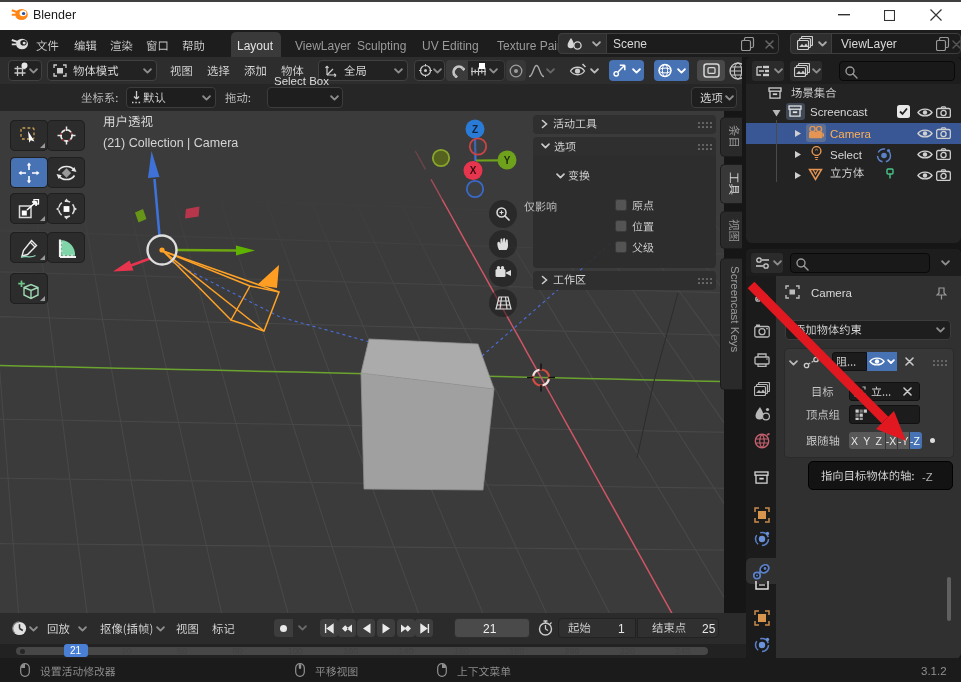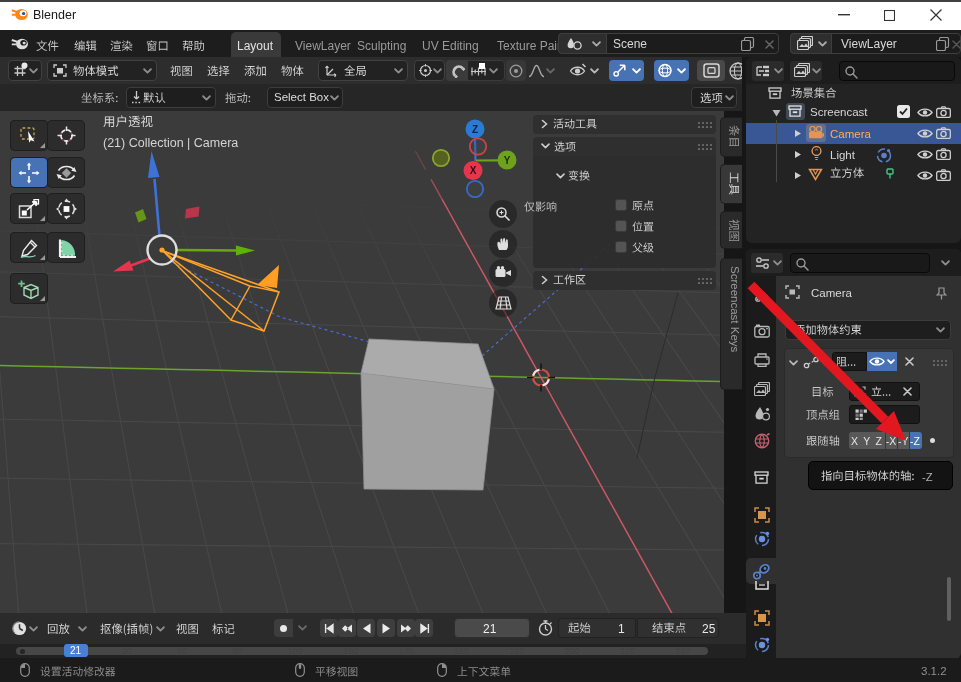--- a/index.html
+++ b/index.html
@@ -318,21 +318,21 @@
   </svg>
 <svg style="position:absolute;left:202.0px;top:94.5px;" width="9" height="7" viewBox="0 0 8.0 6.0">
     <path d="M1 1 L4.0 4.0 L7.0 1" stroke="#8d8d8d" stroke-width="1.6" fill="none" stroke-linecap="round" stroke-linejoin="round"></path>
   </svg>
 <svg style="position:absolute;left:225.0px;top:91.5px" width="27" height="16" viewBox="0 -10.0 27 16" fill="#bdbdbd">
     <path transform="translate(0.0 0)" d="M1.9 -9.6L1.9 -7.3L0.4 -7.3L0.4 -6.5L1.9 -6.5L1.9 -3.9L0.3 -3.5L0.5 -2.6L1.9 -3.1L1.9 -0.2Q1.9 0.0 1.9 0.0Q1.8 0.0 1.7 0.0Q1.5 0.1 1.3 0.1Q1.1 0.1 0.6 0.0Q0.7 0.3 0.8 0.5Q0.8 0.7 0.9 0.9Q1.6 0.9 1.8 0.9Q2.0 0.8 2.3 0.7Q2.6 0.6 2.7 0.4Q2.7 0.3 2.7 -0.2L2.7 -3.3L4.0 -3.8L3.8 -4.5L2.7 -4.2L2.7 -6.5L3.9 -6.5L3.9 -7.3L2.7 -7.3L2.7 -9.6L1.9 -9.6ZM5.7 -9.6Q5.2 -8.1 4.9 -7.4Q4.5 -6.8 3.7 -5.8Q3.8 -5.7 4.0 -5.6Q4.2 -5.5 4.3 -5.3Q4.8 -5.8 5.0 -6.2Q5.2 -6.5 5.6 -7.2L10.8 -7.2L10.8 -8.0L6.0 -8.0Q6.2 -8.4 6.2 -8.7Q6.3 -8.9 6.5 -9.4L5.7 -9.6ZM5.1 -5.9L5.1 -4.0L4.0 -3.5L4.2 -2.8L5.1 -3.2L5.1 -0.5Q5.1 0.5 5.3 0.7Q5.5 0.8 6.8 0.8Q7.0 0.8 8.1 0.8Q9.2 0.8 9.5 0.8Q10.5 0.8 10.7 0.6Q10.8 0.4 10.9 -0.9Q10.7 -1.0 10.5 -1.0Q10.4 -1.1 10.2 -1.2Q10.1 -0.1 10.1 -0.0Q10.0 0.1 9.4 0.1Q9.0 0.1 8.1 0.1Q7.1 0.1 6.8 0.1Q6.0 0.1 6.0 0.0Q5.9 -0.0 5.9 -0.5L5.9 -3.5L7.3 -4.0L7.3 -1.0L8.0 -1.0L8.0 -4.3L9.4 -4.8Q9.4 -3.5 9.4 -3.0Q9.4 -2.5 9.4 -2.3Q9.3 -2.2 9.3 -2.1Q9.3 -2.1 9.1 -2.1Q9.0 -2.1 8.9 -2.1Q8.7 -2.1 8.5 -2.1Q8.6 -2.0 8.6 -1.8Q8.6 -1.6 8.7 -1.4Q8.9 -1.4 9.1 -1.4Q9.3 -1.4 9.6 -1.5Q9.9 -1.5 10.0 -1.6Q10.1 -1.8 10.1 -2.2Q10.2 -2.5 10.2 -3.2Q10.2 -3.9 10.2 -5.5L10.2 -5.6L9.7 -5.8L9.5 -5.7L9.5 -5.7L8.0 -5.1L8.0 -6.8L7.3 -6.8L7.3 -4.8L5.9 -4.3L5.9 -5.9L5.1 -5.9Z"></path>
     <path transform="translate(11.4 0)" d="M1.0 -8.6L1.0 -7.9L5.4 -7.9L5.4 -8.6L1.0 -8.6ZM7.4 -9.4Q7.4 -8.6 7.4 -8.2Q7.4 -7.8 7.4 -6.9L5.8 -6.9L5.8 -6.1L7.4 -6.1Q7.2 -3.5 7.0 -2.3Q6.8 -1.1 5.2 0.3Q5.4 0.4 5.6 0.5Q5.7 0.7 5.9 0.9Q7.6 -0.7 7.8 -2.0Q8.0 -3.3 8.2 -6.1L9.9 -6.1Q9.8 -2.1 9.7 -1.3Q9.6 -0.6 9.3 -0.2Q9.2 -0.1 9.2 -0.1Q9.1 -0.0 8.9 -0.0Q8.6 -0.0 8.3 -0.0Q8.0 -0.0 7.4 -0.1Q7.5 0.1 7.6 0.3Q7.6 0.5 7.7 0.7Q8.3 0.8 8.6 0.8Q8.9 0.8 9.2 0.7Q9.6 0.7 9.7 0.7Q9.8 0.6 10.1 0.3Q10.5 -0.2 10.5 -1.0Q10.6 -1.8 10.8 -6.5Q10.8 -6.6 10.8 -6.8Q10.8 -6.9 10.8 -6.9L8.2 -6.9Q8.3 -7.8 8.3 -8.2Q8.3 -8.6 8.3 -9.4L7.4 -9.4ZM1.0 -0.5L1.0 -0.5L1.0 -0.5Q1.3 -0.7 1.5 -0.7Q1.7 -0.8 4.9 -1.5L5.1 -0.7L5.8 -1.0Q5.6 -1.8 5.4 -2.5Q5.1 -3.1 4.7 -4.2L4.0 -4.0Q4.2 -3.4 4.3 -3.1Q4.4 -2.8 4.6 -2.2L1.9 -1.6Q2.4 -2.7 2.6 -3.3Q2.8 -3.9 3.1 -5.1L5.6 -5.1L5.6 -5.9L0.6 -5.9L0.6 -5.1L2.2 -5.1Q1.9 -3.8 1.7 -3.1Q1.4 -2.5 1.3 -2.1Q1.1 -1.7 1.0 -1.5Q0.9 -1.3 0.7 -1.3Q0.8 -1.1 0.9 -0.9Q1.0 -0.7 1.0 -0.5Z"></path>
     <path transform="translate(22.8 0)" d="M1.6 -4.4Q2.0 -4.4 2.2 -4.6Q2.3 -4.8 2.3 -5.2Q2.3 -5.7 2.2 -5.9Q2.0 -6.0 1.6 -6.0Q1.2 -6.0 1.0 -5.9Q0.8 -5.7 0.8 -5.2Q0.8 -4.8 1.0 -4.6Q1.2 -4.4 1.6 -4.4ZM1.6 0.1Q2.0 0.1 2.2 -0.0Q2.3 -0.2 2.3 -0.6Q2.3 -1.1 2.2 -1.3Q2.0 -1.4 1.6 -1.4Q1.2 -1.4 1.0 -1.3Q0.8 -1.1 0.8 -0.6Q0.8 -0.2 1.0 -0.0Q1.2 0.1 1.6 0.1Z"></path>
   </svg>
 <div style="position:absolute;left:267px;top:87px;width:76px;height:21px;background:#1e1e1e;border:1px solid #3c3c3c;border-radius:4px"></div>
-<div style="position:absolute;left:274px;top:92px;font-size:11.5px;color:#dcdcdc;font-weight:400;letter-spacing:0;white-space:nowrap;line-height:1;transform:translateZ(0)">Select Box</div>
+<div style="position:absolute;left:274px;top:76px;font-size:11.5px;color:#dcdcdc;font-weight:400;letter-spacing:0;white-space:nowrap;line-height:1;transform:translateZ(0)">Select Box</div>
 <svg style="position:absolute;left:330.0px;top:94.5px;" width="9" height="7" viewBox="0 0 8.0 6.0">
     <path d="M1 1 L4.0 4.0 L7.0 1" stroke="#8d8d8d" stroke-width="1.6" fill="none" stroke-linecap="round" stroke-linejoin="round"></path>
   </svg>
 <div style="position:absolute;left:691px;top:87px;width:46px;height:21px;background:#1e1e1e;border:1px solid #3c3c3c;border-radius:4px"></div>
 <svg style="position:absolute;left:700.0px;top:91.5px" width="24" height="16" viewBox="0 -10.0 24 16" fill="#dcdcdc">
     <path transform="translate(0.0 0)" d="M0.7 -8.7Q1.4 -8.2 1.7 -7.8Q2.1 -7.4 2.5 -6.8L3.2 -7.3Q2.8 -7.9 2.4 -8.3Q2.0 -8.7 1.3 -9.2L0.7 -8.7ZM5.1 -9.2Q4.8 -8.2 4.6 -7.7Q4.3 -7.2 3.7 -6.5Q3.9 -6.4 4.1 -6.3Q4.3 -6.2 4.4 -6.1Q4.7 -6.4 4.8 -6.6Q5.0 -6.8 5.2 -7.2L6.9 -7.2L6.9 -5.6L3.6 -5.6L3.6 -4.8L5.7 -4.8Q5.5 -3.3 5.3 -2.8Q5.0 -2.2 3.3 -1.6Q3.5 -1.5 3.6 -1.3Q3.8 -1.2 3.9 -1.0Q5.8 -1.7 6.1 -2.4Q6.3 -3.0 6.6 -4.8L7.7 -4.8L7.7 -2.2Q7.7 -1.3 7.8 -1.2Q7.9 -1.1 8.8 -1.1Q9.0 -1.1 9.3 -1.1Q9.7 -1.1 9.9 -1.1Q10.6 -1.1 10.7 -1.2Q10.8 -1.4 10.9 -2.9Q10.7 -2.9 10.5 -3.0Q10.3 -3.0 10.2 -3.2Q10.1 -2.0 10.1 -1.9Q10.1 -1.9 9.8 -1.9Q9.6 -1.9 9.3 -1.9Q9.0 -1.9 8.9 -1.9Q8.6 -1.9 8.6 -1.9Q8.6 -1.9 8.6 -2.2L8.6 -4.8L10.8 -4.8L10.8 -5.6L7.7 -5.6L7.7 -7.2L10.4 -7.2L10.4 -8.0L7.7 -8.0L7.7 -9.5L6.9 -9.5L6.9 -8.0L5.5 -8.0Q5.7 -8.3 5.7 -8.5Q5.8 -8.7 5.9 -9.1L5.1 -9.2ZM2.9 -5.2L0.6 -5.2L0.6 -4.4L2.0 -4.4L2.0 -1.0Q1.5 -0.7 1.3 -0.5Q1.0 -0.3 0.5 0.2L1.1 0.9Q1.7 0.2 2.0 -0.1Q2.3 -0.4 2.8 -0.4Q3.0 -0.4 3.2 -0.2Q3.4 -0.1 3.8 0.2Q4.6 0.7 5.0 0.7Q5.5 0.8 6.8 0.8Q8.0 0.8 8.9 0.8Q9.9 0.7 10.8 0.7Q10.8 0.4 10.8 0.2Q10.9 -0.0 11.0 -0.2Q9.9 -0.1 9.0 -0.1Q8.1 -0.0 6.8 -0.0Q5.6 -0.0 5.2 -0.1Q4.7 -0.1 4.0 -0.5Q3.4 -0.8 3.3 -1.0Q3.2 -1.1 2.9 -1.1L2.9 -5.2Z"></path>
     <path transform="translate(11.4 0)" d="M7.0 -5.7L7.0 -3.3Q7.0 -2.1 6.9 -1.4Q6.7 -0.6 3.6 0.2Q3.8 0.4 3.9 0.5Q4.1 0.7 4.2 0.9Q7.4 -0.1 7.6 -1.0Q7.9 -1.8 7.9 -3.3L7.9 -5.7L7.0 -5.7ZM7.8 -1.0Q8.7 -0.5 9.3 -0.1Q9.8 0.4 10.4 0.9L11.0 0.3Q10.4 -0.2 9.8 -0.6Q9.3 -1.0 8.4 -1.6L7.8 -1.0ZM0.3 -2.1L0.5 -1.2Q1.6 -1.6 2.3 -1.8Q3.0 -2.0 4.3 -2.5L4.2 -3.2L2.8 -2.8L2.8 -7.4L4.1 -7.4L4.1 -8.2L0.5 -8.2L0.5 -7.4L2.0 -7.4L2.0 -2.6L0.3 -2.1ZM4.8 -7.1L4.8 -1.8L5.6 -1.8L5.6 -6.3L9.3 -6.3L9.3 -1.8L10.2 -1.8L10.2 -7.1L7.5 -7.1Q7.6 -7.5 7.7 -7.7Q7.8 -7.9 8.0 -8.3L10.9 -8.3L10.9 -9.1L4.3 -9.1L4.3 -8.3L7.0 -8.3Q6.9 -7.9 6.8 -7.7Q6.7 -7.5 6.6 -7.1L4.8 -7.1Z"></path>
   </svg>
 <svg style="position:absolute;left:725.0px;top:94.5px;" width="9" height="7" viewBox="0 0 8.0 6.0">
     <path d="M1 1 L4.0 4.0 L7.0 1" stroke="#8d8d8d" stroke-width="1.6" fill="none" stroke-linecap="round" stroke-linejoin="round"></path>
@@ -640,21 +640,21 @@
     <circle cx="7.5" cy="7" r="2.6" fill="none" stroke="#d0d0d0" stroke-width="1.3"></circle>
   </svg>
 <svg style="position:absolute;left:794px;top:150px;" width="8" height="9" viewBox="0 0 8 9">
     <path d="M1 1 L7 4.5 L1 8 Z" fill="#cfcfcf"></path>
   </svg>
 <svg style="position:absolute;left:810px;top:146px;" width="13" height="15" viewBox="0 0 13 15">
     <circle cx="6.5" cy="5" r="4.4" fill="none" stroke="#e49553" stroke-width="1.4"></circle>
     <path d="M4.5 9.5 L8.5 9.5 M4.8 11.5 L8.2 11.5 M5.4 13.5 L7.6 13.5" stroke="#e49553" stroke-width="1.2"></path>
     <path d="M5.2 4.2 a1.6 1.6 0 0 1 2.6 0" fill="none" stroke="#e49553" stroke-width="1"></path>
   </svg>
-<div style="position:absolute;left:830px;top:149.5px;font-size:11.5px;color:#d6d6d6;font-weight:400;letter-spacing:0;white-space:nowrap;line-height:1;transform:translateZ(0)">Light</div>
+<div style="position:absolute;left:830px;top:149.5px;font-size:11.5px;color:#d6d6d6;font-weight:400;letter-spacing:0;white-space:nowrap;line-height:1;transform:translateZ(0)">Select</div>
 <svg style="position:absolute;left:876px;top:148px;" width="16" height="15" viewBox="0 0 16 15">
     <circle cx="8" cy="7.5" r="6.5" fill="none" stroke="#5a80c8" stroke-width="1.5" stroke-dasharray="8 3.5"></circle>
     <circle cx="8" cy="7.5" r="2.8" fill="#5a80c8"></circle>
     <circle cx="12.5" cy="2.5" r="1.6" fill="#5a80c8"></circle>
   </svg>
 <svg style="position:absolute;left:917px;top:149px;" width="16" height="11" viewBox="0 0 16 11">
     <path d="M1 5.5 C4 1 12 1 15 5.5 C12 10 4 10 1 5.5 Z" fill="none" stroke="#d0d0d0" stroke-width="1.4"></path>
     <circle cx="8" cy="5.5" r="2.2" fill="#d0d0d0"></circle>
   </svg>
 <svg style="position:absolute;left:936px;top:148px;" width="15" height="12" viewBox="0 0 15 12">

